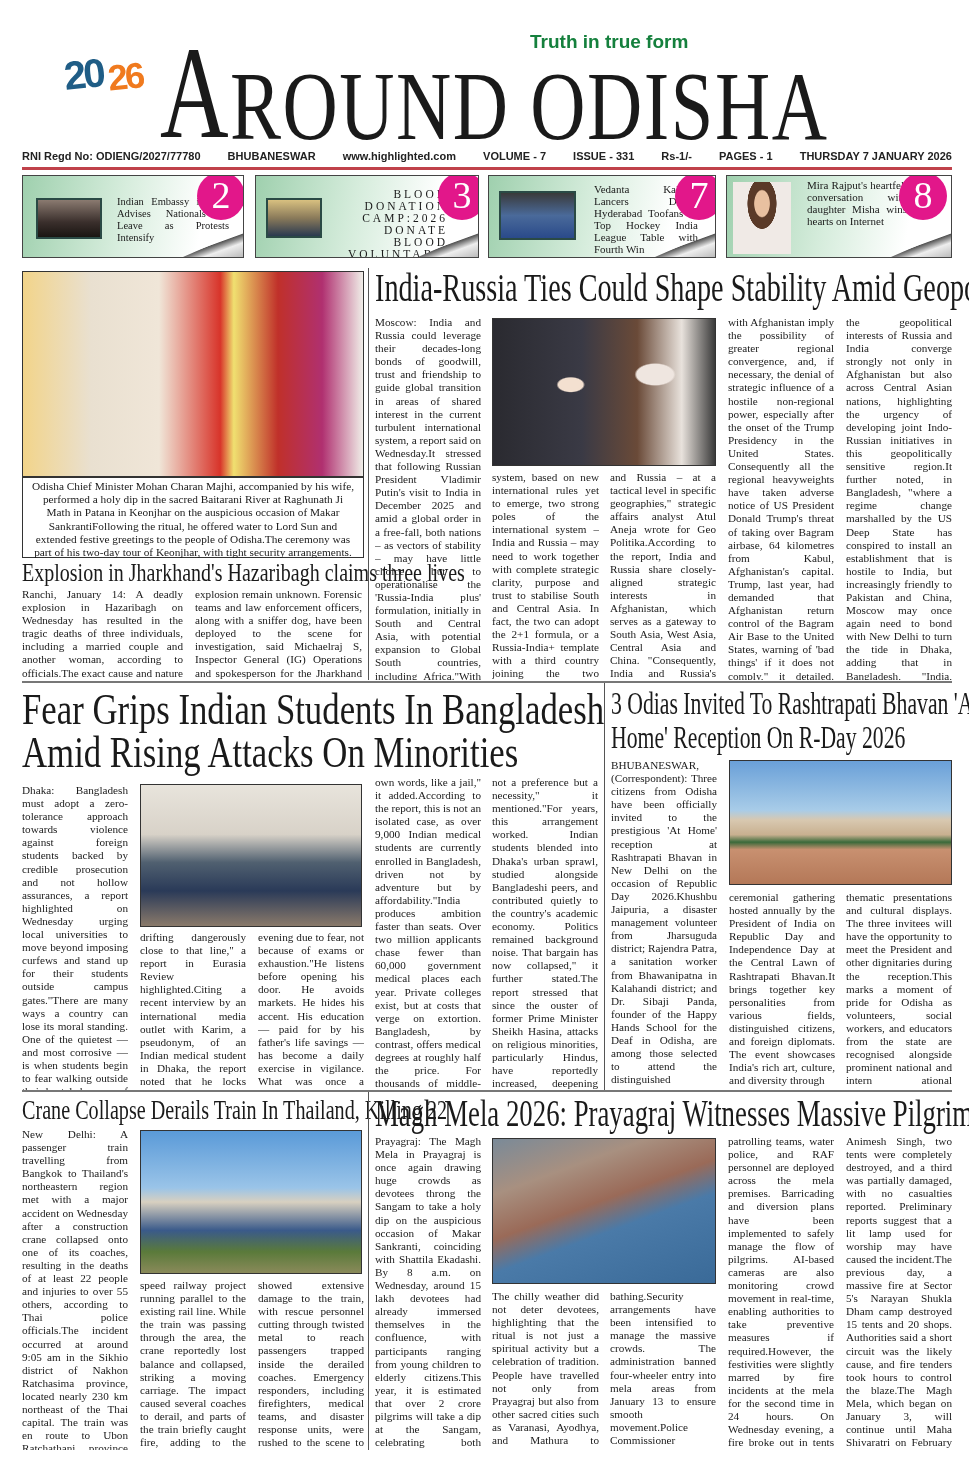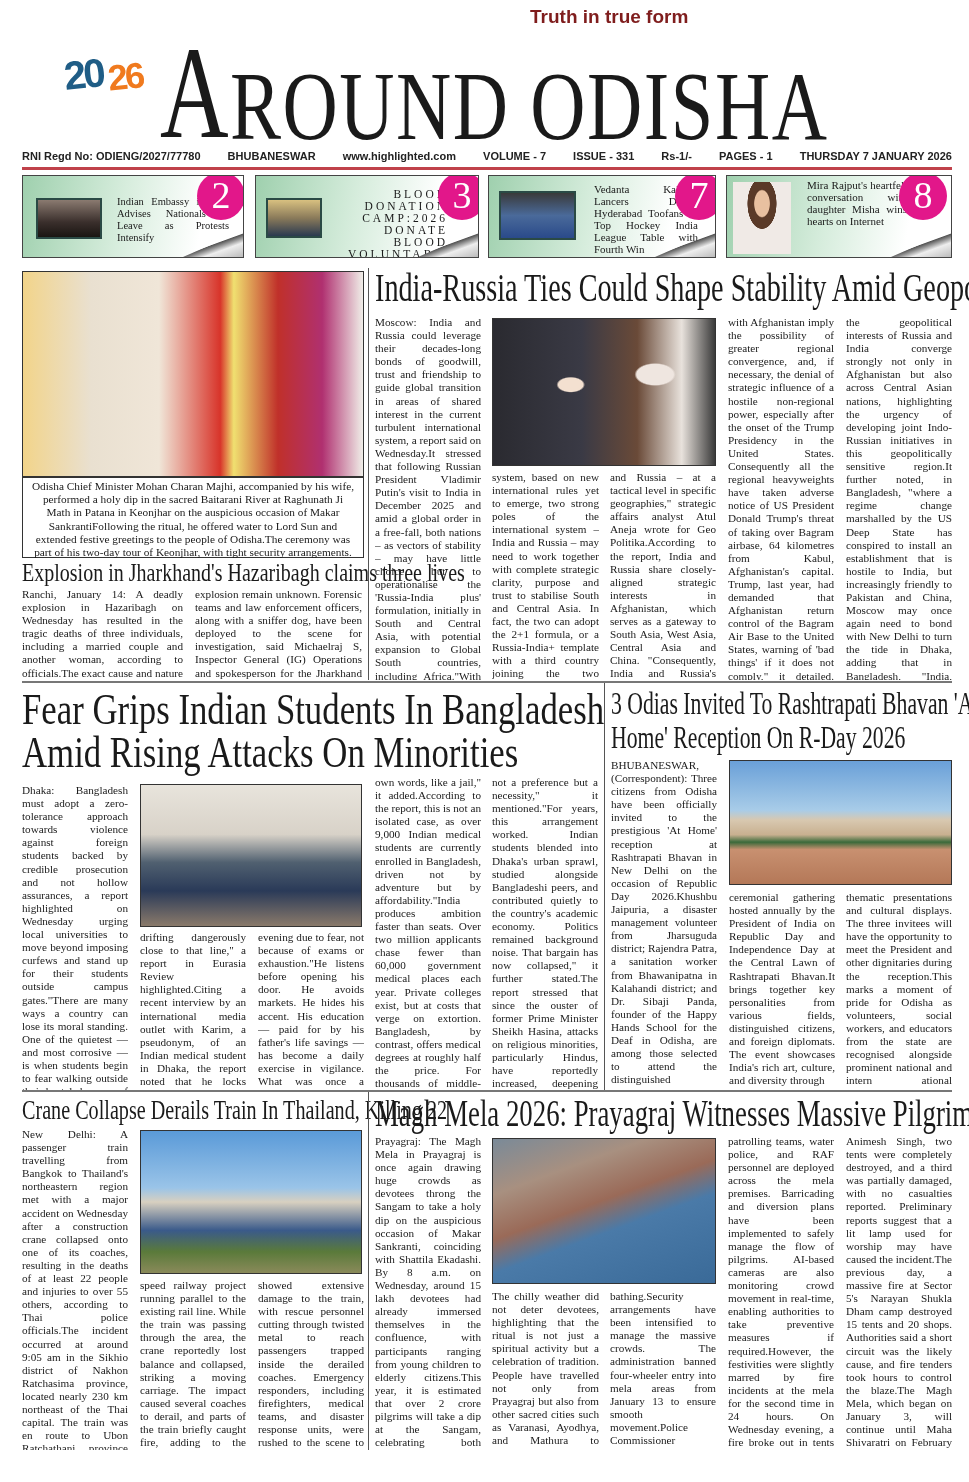--- a/index.html
+++ b/index.html
@@ -2,21 +2,21 @@
 <html><head>
 <meta charset="utf-8">
 <style>
 *{box-sizing:border-box;margin:0;padding:0}
 body{width:969px;height:1482px;background:#fff;font-family:"Liberation Serif","DejaVu Serif",serif;color:#1a1a1a;position:relative;overflow:hidden}
 .abs{position:absolute}
 
 #logo2026{left:64px;top:48px;width:94px;height:46px}
 #logo2026 .d1{position:absolute;left:0;top:4px;font:bold 40px "Liberation Sans",sans-serif;color:#1f5d86;letter-spacing:-3px;transform:rotate(-6deg)}
 #logo2026 .d2{position:absolute;left:44px;top:8px;font:bold 36px "Liberation Sans",sans-serif;color:#f07a1e;letter-spacing:-3px;transform:rotate(-6deg)}
-#tagline{left:530px;top:6px;font:bold 19px "Liberation Sans",sans-serif;color:#7f1d1d}
+#tagline{left:530px;top:31px;font:bold 19px "Liberation Sans",sans-serif;color:#15803d}
 #titlewrap{left:160px;top:25px;width:810px;height:120px;overflow:hidden}
 #titlewrap span{position:absolute;bottom:0;font-family:"Liberation Serif",serif;white-space:nowrap;line-height:1}
 #meta{left:22px;top:150px;width:930px;display:flex;justify-content:space-between;font:bold 11px "Liberation Sans",sans-serif;color:#222}
 #redrule{left:22px;top:167px;width:930px;height:3px;background:#c0414a}
 
 .teaser{top:175px;height:83px;border:1px solid #444;background:linear-gradient(100deg,#9fd0ae 0%,#d7eddd 45%,#ffffff 80%);overflow:hidden}
 .teaser .thumb{position:absolute;border:2px solid #2a4a45}
 .teaser .txt{position:absolute;font-size:11px;line-height:12px;text-align:justify}
 .teaser .num{position:absolute;width:48px;height:48px;border-radius:50%;background:#e2178a;color:#fff;font-size:38px;text-align:center;line-height:46px;font-family:"Liberation Serif",serif}
 .teaser .curl{position:absolute;right:0;bottom:0;width:60px;height:26px;background:linear-gradient(160deg,transparent 50%,#555 52%,#eee 70%,#bbb 100%);clip-path:polygon(100% 0,100% 100%,0 100%)}

